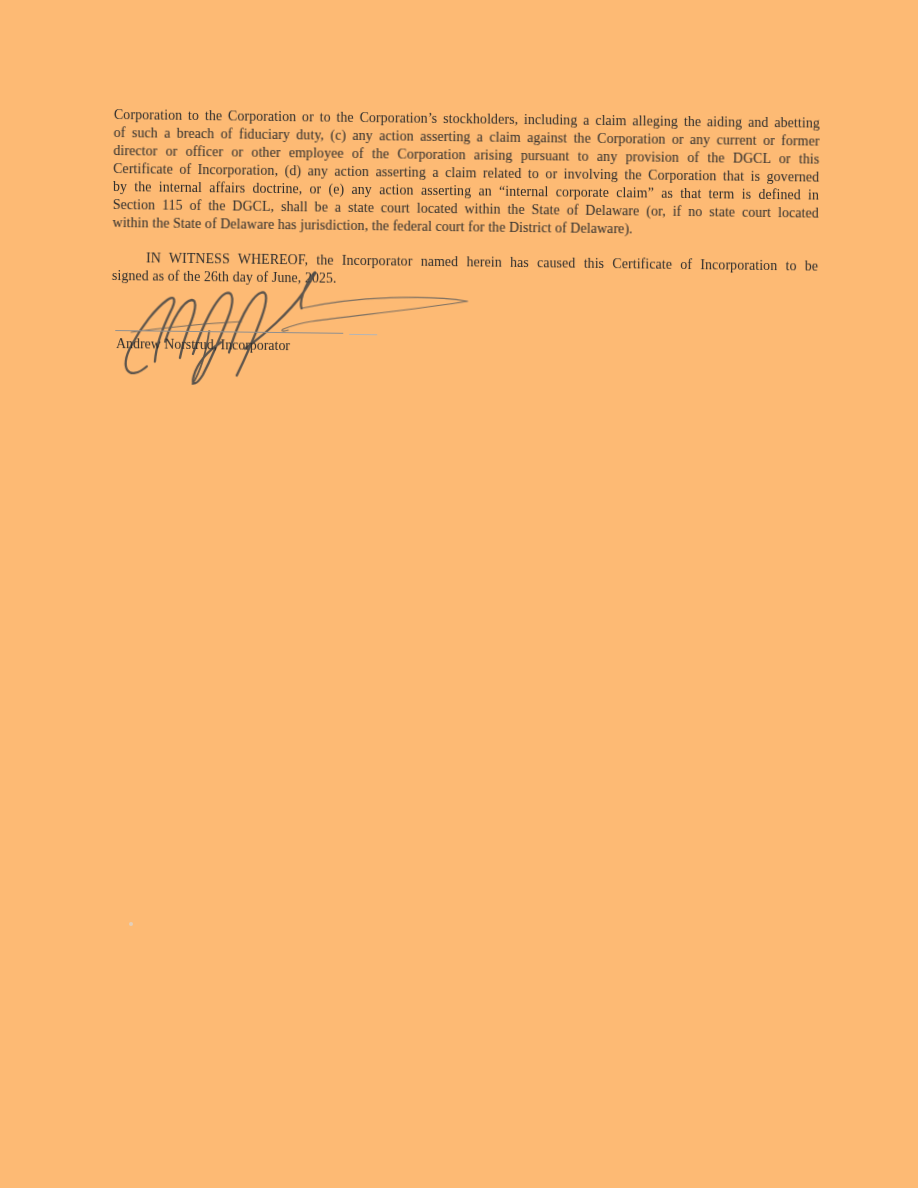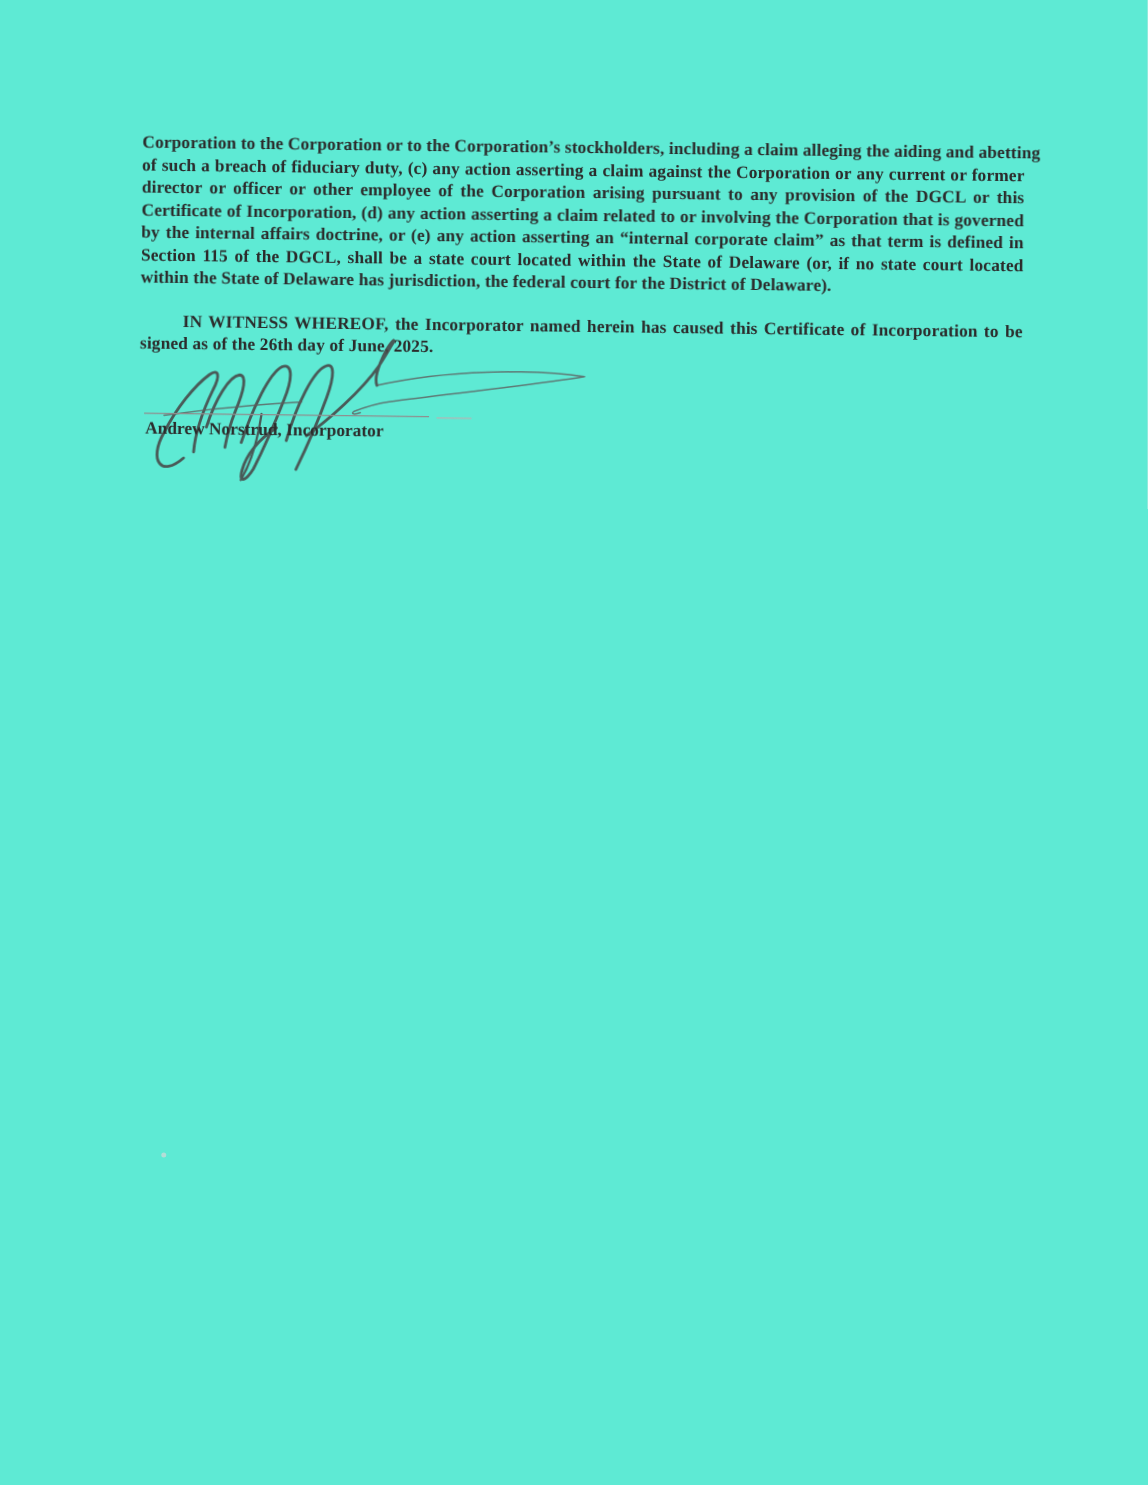--- a/index.html
+++ b/index.html
@@ -4,23 +4,22 @@
 <style>
   html, body { margin: 0; padding: 0; }
   body {
     font-family: "Liberation Serif", serif;
     background: #e8e8e8;
   }
   .page {
     position: relative;
     width: 918px;
     height: 1188px;
-    background: #5eead4;
+    background: #fdba74;
     overflow: hidden;
-    font-weight: bold;
   }
   
   .content {
     position: absolute;
     left: 114px;
     top: 106px;
     width: 706px;
     height: 430px;
     transform: rotate(0.7deg);
     transform-origin: 0 0;

